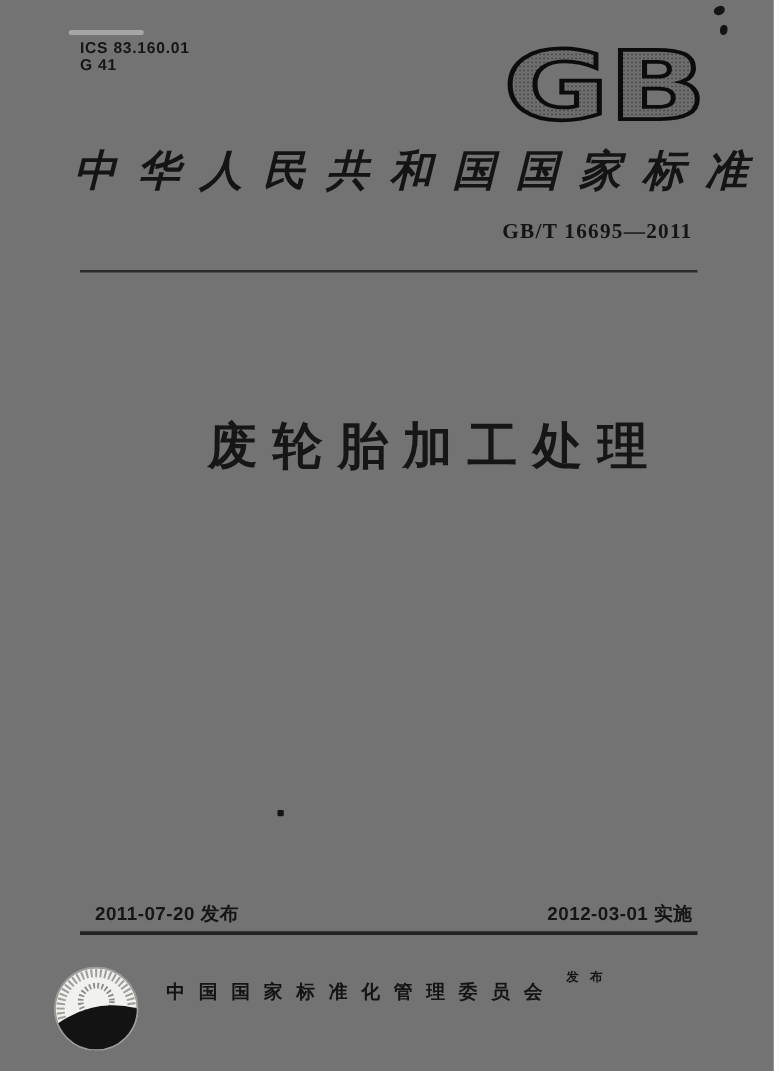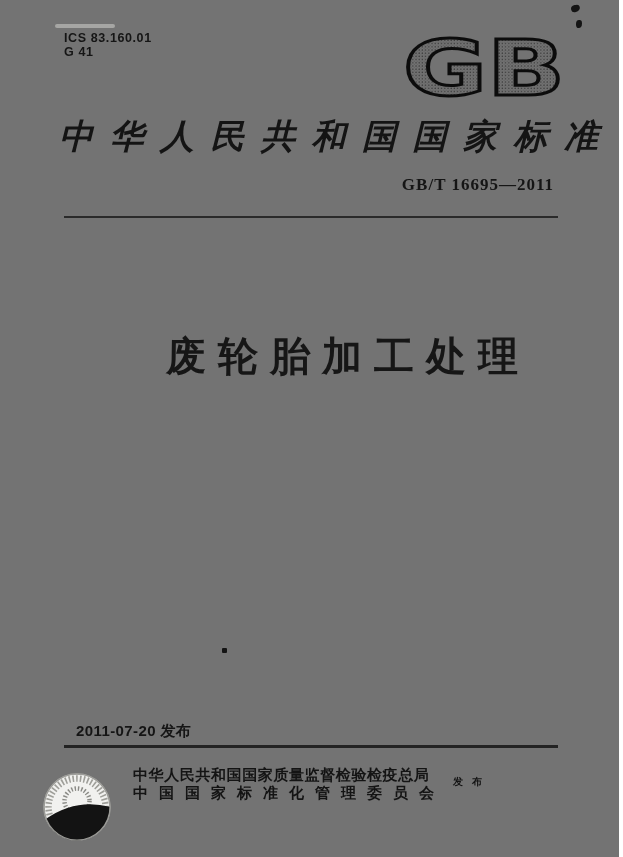--- a/index.html
+++ b/index.html
@@ -108,23 +108,23 @@
 
   <div class="heading">中华人民共和国国家标准</div>
 
   <div class="std-number">GB/T 16695—2011</div>
 
   <div class="rule-top"></div>
 
   <div class="doc-title-cn">废轮胎加工处理</div>
 
   <div class="date-issue">2011-07-20 发布</div>
+  <div class="date-impl">2012-03-01 实施</div>
   <div class="rule-bottom"></div>
 
-  <div class="issuer-line1">中华人民共和国国家质量监督检验检疫总局</div>
   <div class="issuer-line2">中国国家标准化管理委员会</div>
   <div class="publish-label">发布</div>
 
   <svg class="seal" viewBox="0 0 70 72">
     <circle cx="35" cy="36" r="33" fill="#f1f1ef" stroke="#a8a8a4" stroke-width="1.4"></circle>
     <circle cx="35" cy="36" r="28.5" fill="none" stroke="#8f8f8a" stroke-width="6.5" stroke-dasharray="1.6 2.1" opacity="0.85"></circle>
     <circle cx="35" cy="30" r="12.5" fill="none" stroke="#6f6f6a" stroke-width="4.5" stroke-dasharray="1.4 1.9" opacity="0.8"></circle>
     <path d="M2.5,43 Q 35,27 67.5,41 A 33 33 0 0 1 2.5,43 Z" fill="#131313" transform="rotate(-9 35 36)"></path>
     <circle cx="35" cy="36" r="33" fill="none" stroke="#9b9b97" stroke-width="1.2"></circle>
   </svg>

